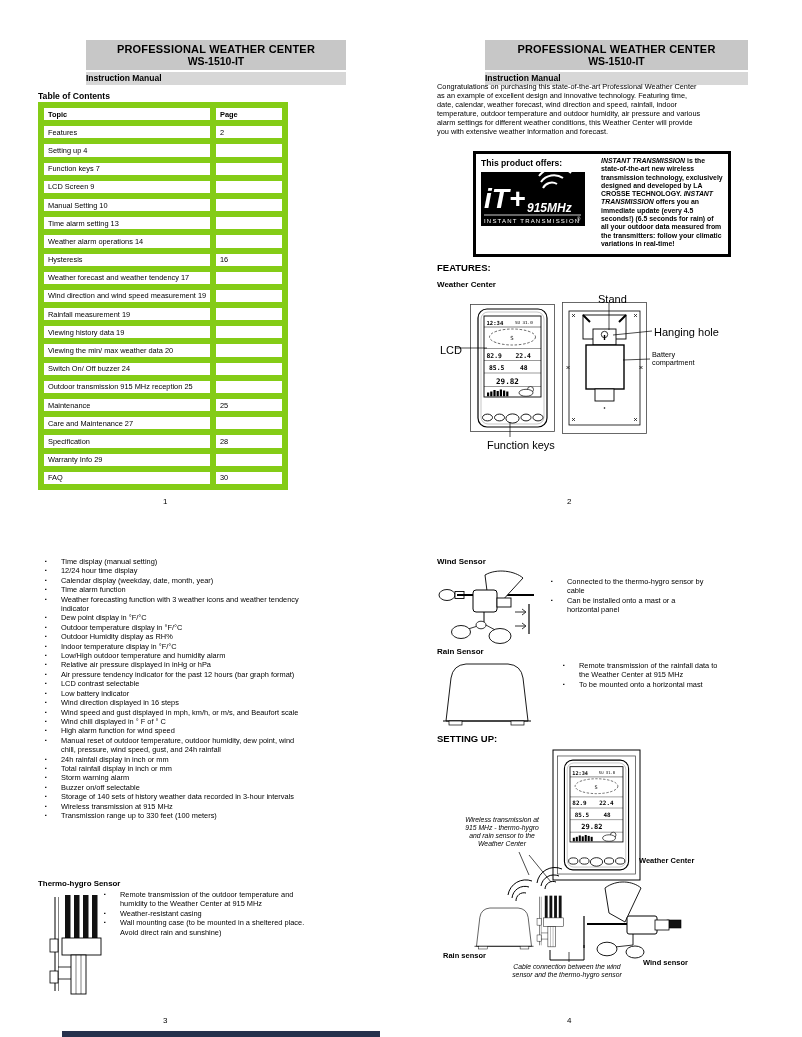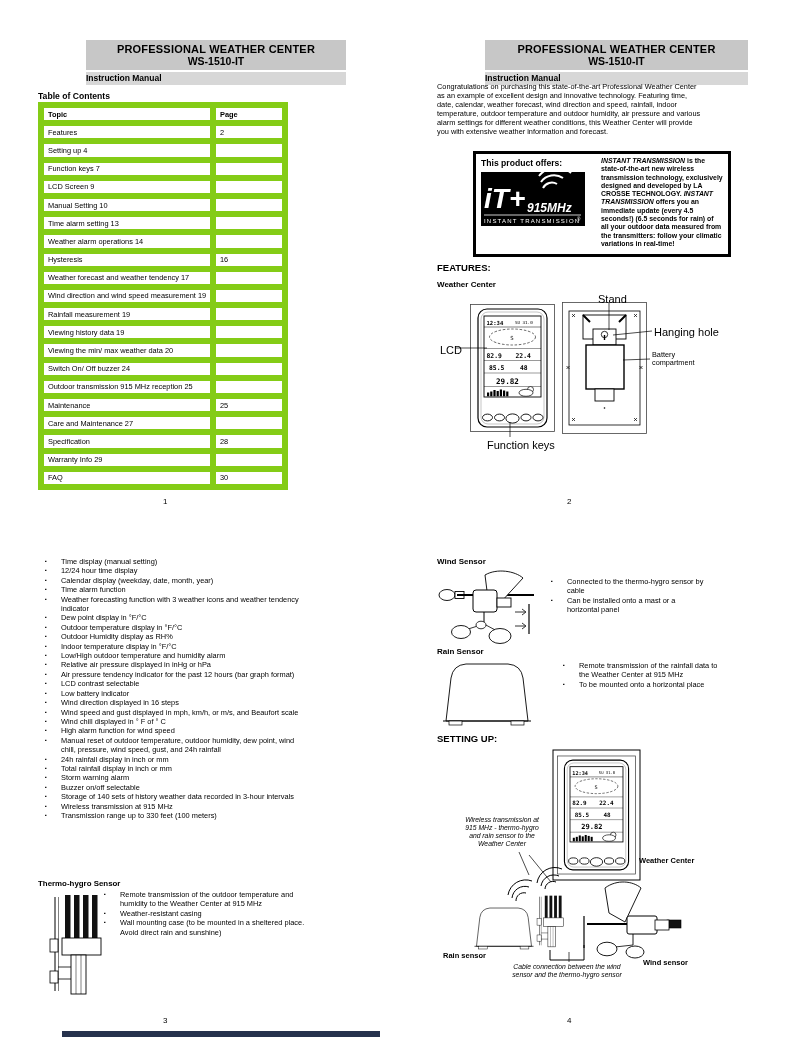--- a/index.html
+++ b/index.html
@@ -378,21 +378,21 @@
       <li>Connected to the thermo-hygro sensor by cable</li>
       <li>Can be installed onto a mast or a horizontal panel</li>
     </ul>
 
   <div class="abs rain-title">Rain Sensor</div>
   <svg class="abs" style="left:441px;top:658px;" width="92" height="70">
     <use href="#rain-sym" width="92" height="70"></use>
   </svg>
   <ul class="blist rain-list">
       <li>Remote transmission of the rainfall data to the Weather Center at 915 MHz</li>
-      <li>To be mounted onto a horizontal place</li>
+      <li>To be mounted onto a horizontal mast</li>
     </ul>
 
   <div class="abs setup-title">SETTING UP:</div>
 
   <div class="abs setup">
     <svg width="270" height="248">
 
       <rect x="116" y="2" width="87" height="130" fill="#fff" stroke="#000" stroke-width="1"></rect>
       <use href="#wc-front-sym" x="120" y="5" width="79" height="124"></use>
 

